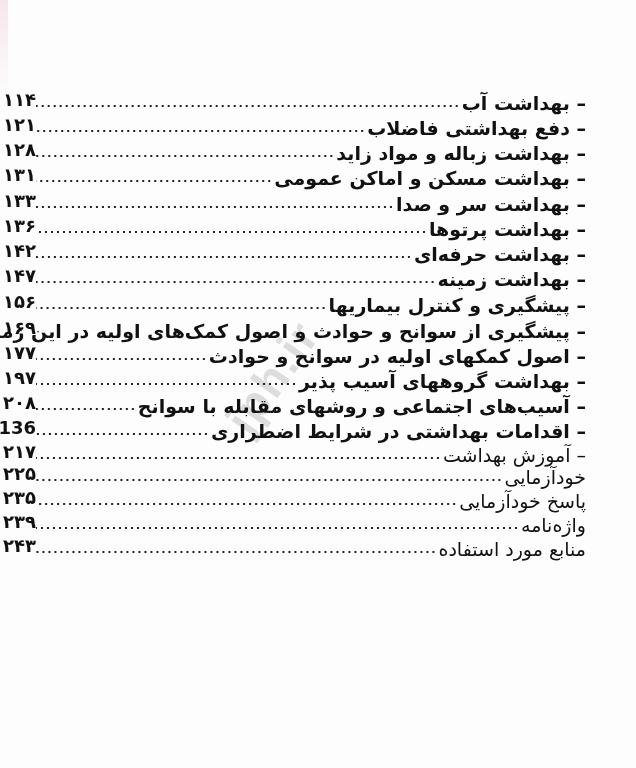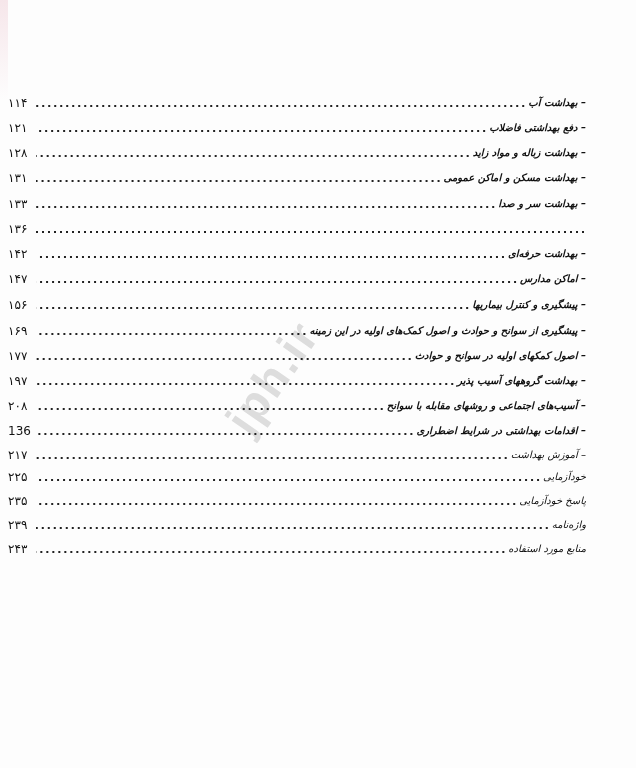--- a/index.html
+++ b/index.html
@@ -7,33 +7,32 @@
       width: 636px; height: 768px; background: #fdfdfd; position: relative; overflow: hidden;
       font-family: "DejaVu Sans", sans-serif; color: #111;
     }
     .page { position: absolute; left: 0; top: 0; width: 636px; height: 768px; }
     .toc { position: absolute; left: 0; top: 88px; width: 636px; }
     .row {
       position: absolute; left: 30px; width: 556px; height: 24px;
       display: flex; flex-direction: row-reverse; align-items: flex-end;
     }
     .title {
-      direction: rtl; white-space: nowrap; font-weight: bold; font-size: 10px; line-height: 18px;
+      direction: rtl; white-space: nowrap; font-weight: bold; font-size: 19px; line-height: 18px;
       padding-left: 2px;
-      font-style: italic;
     }
     .title.light { font-weight: normal; text-align: right; }
     .leader {
       flex: 1; height: 4px; margin-bottom: 4px; margin-left: 6px;
       background-image: radial-gradient(circle, #222 0.9px, transparent 1.1px);
       background-size: 6px 4px; background-repeat: repeat-x; background-position: right center;
     }
     .num {
       position: absolute; left: -22px; bottom: 2px; width: 28px; text-align: left;
-      font-weight: normal; font-size: 12px; direction: rtl;
+      font-weight: bold; font-size: 18px; direction: rtl;
     }
     .watermark {
       position: absolute; left: 210px; top: 350px; transform: rotate(-55deg);
       font-size: 46px; font-weight: bold; color: rgba(160,160,160,0.35); letter-spacing: 2px;
       font-family: "Liberation Sans", sans-serif;
     }
     .edge-mark { position: absolute; left: 0; top: 0; width: 8px; height: 100px;
       background: linear-gradient(#f6e6ea, #fdfdfd); }
   </style>
 </head>
@@ -63,30 +62,31 @@
       <span class="title">– بهداشت مسکن و اماکن عمومی</span>
       <span class="leader"></span>
       <span class="num">۱۳۱</span>
     </div>
     <div class="row" style="top:101px">
       <span class="title">– بهداشت سر و صدا</span>
       <span class="leader"></span>
       <span class="num">۱۳۳</span>
     </div>
     <div class="row" style="top:126px">
+      <span class="title">– بهداشت پرتوها</span>
       <span class="leader"></span>
       <span class="num">۱۳۶</span>
     </div>
     <div class="row" style="top:151px">
       <span class="title">– بهداشت حرفه‌ای</span>
       <span class="leader"></span>
       <span class="num">۱۴۲</span>
     </div>
     <div class="row" style="top:176px">
-      <span class="title">– اماکن مدارس</span>
+      <span class="title">– بهداشت زمینه</span>
       <span class="leader"></span>
       <span class="num">۱۴۷</span>
     </div>
     <div class="row" style="top:202px">
       <span class="title">– پیشگیری و کنترل بیماریها</span>
       <span class="leader"></span>
       <span class="num">۱۵۶</span>
     </div>
     <div class="row" style="top:228px">
       <span class="title">– پیشگیری از سوانح و حوادث و اصول کمک‌های اولیه در این زمینه</span>

